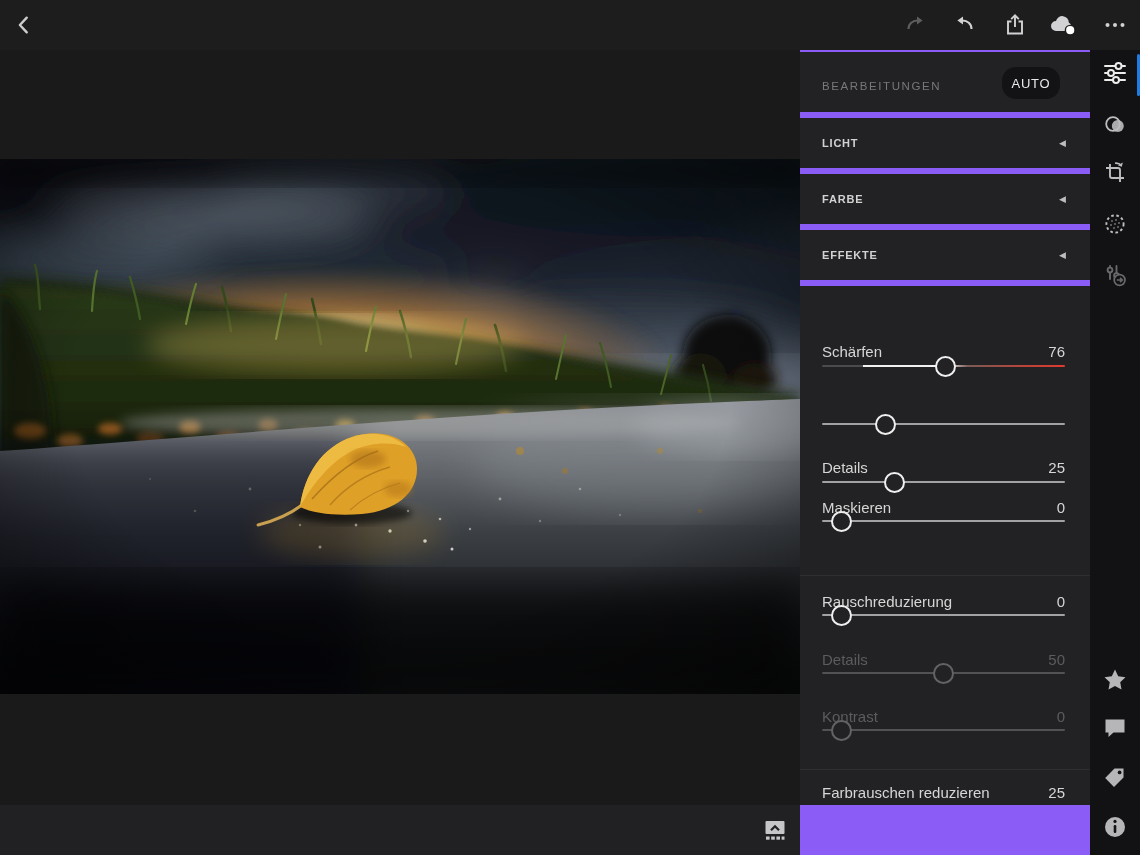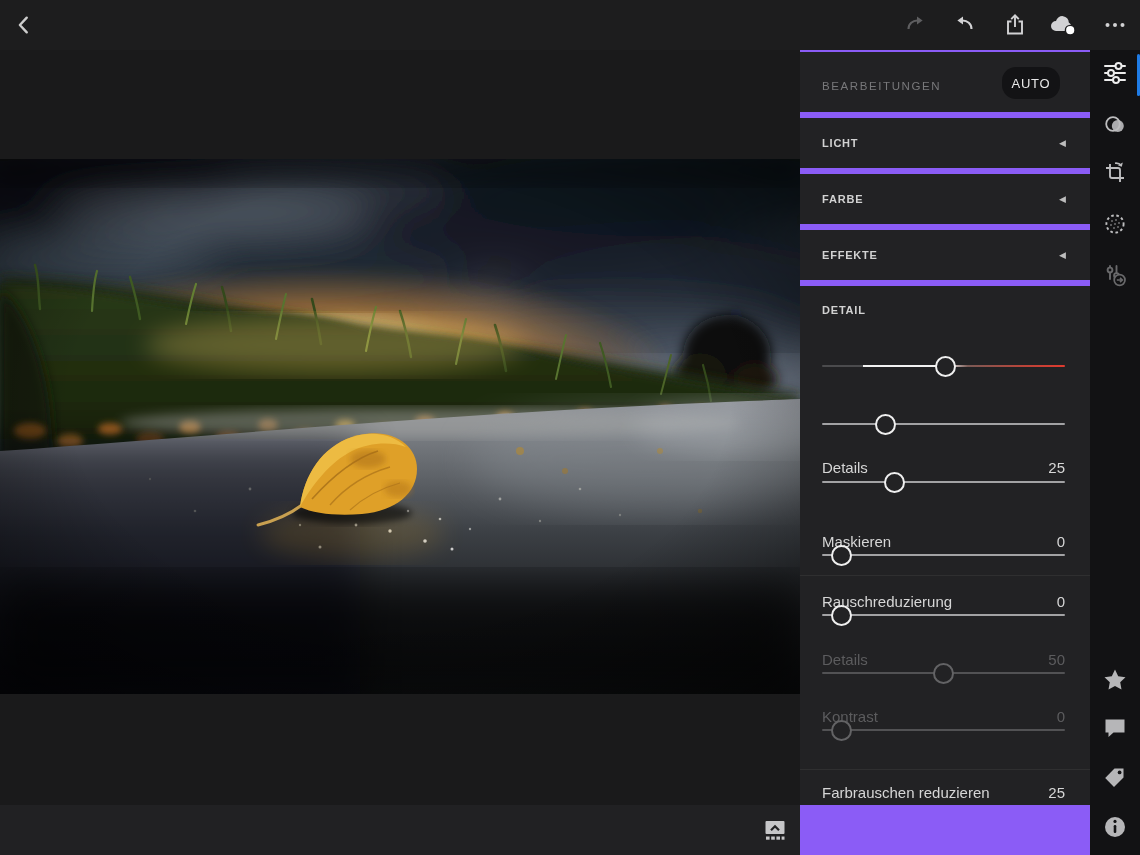--- a/index.html
+++ b/index.html
@@ -319,26 +319,26 @@
         </div>
         <div class="card" style="top: 180px; height: 50px;">
           <div class="card-h">
             <span class="sec-label">EFFEKTE</span>
             <span class="tri">◀</span>
           </div>
         </div>
       </div>
 
     <div class="card" style="top:236px;height:519px;">
-      <div class="detail-head card-h">
-        <span class="sec-label">DETAIL</span>
-        <span class="tri">▼</span>
-      </div>
       <div id="detail-sliders">
           <div class="slider-row active" style="top: 57px; height: 50px;">
+            <div class="s-head">
+              <span>Schärfen</span>
+              <span>76</span>
+            </div>
             <div class="s-trackwrap" style="top:11px;">
               <div class="s-track" style="background:linear-gradient(90deg,#4b4b4d 0%,#4b4b4d 17%,#f2f2f2 17%,#f2f2f2 51%,#7a5a55 60%,#b8453a 82%,#e03a2e 100%);"></div>
               <div class="s-knob" style="left:calc(51% - 10.71px);"></div>
             </div>
           </div>
           <div class="slider-row active" style="top: 115px; height: 50px;">
             <div class="s-trackwrap" style="top:11px;">
               <div class="s-track" style=""></div>
               <div class="s-knob" style="left:calc(24% - 5.04px);"></div>
             </div>
@@ -346,21 +346,21 @@
           <div class="slider-row active" style="top: 173px; height: 50px;">
             <div class="s-head">
               <span>Details</span>
               <span>25</span>
             </div>
             <div class="s-trackwrap" style="top:11px;">
               <div class="s-track" style=""></div>
               <div class="s-knob" style="left:calc(28.000000000000004% - 5.880000000000001px);"></div>
             </div>
           </div>
-          <div class="slider-row active" style="top: 247px; height: 50px; text-decoration: underline;">
+          <div class="slider-row active" style="top: 213px; height: 50px; text-decoration: underline;">
             <div class="s-head">
               <span>Maskieren</span>
               <span>0</span>
             </div>
             <div class="s-trackwrap" style="top:10px;">
               <div class="s-track" style=""></div>
               <div class="s-knob" style="left:calc(4% - 0.84px);"></div>
             </div>
           </div>
           <div class="slider-row active" style="top: 307px; height: 50px;">

